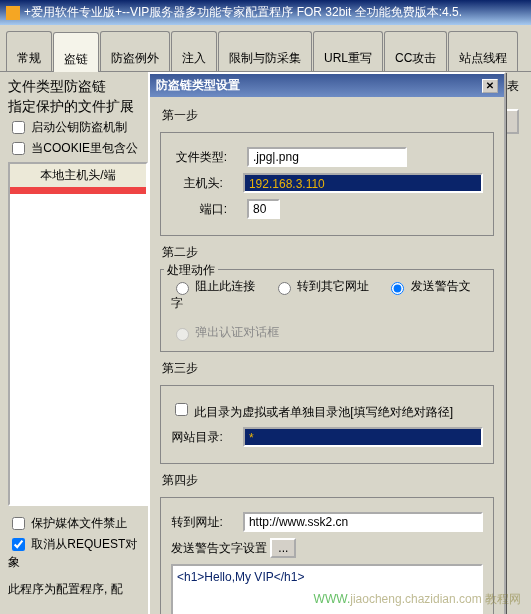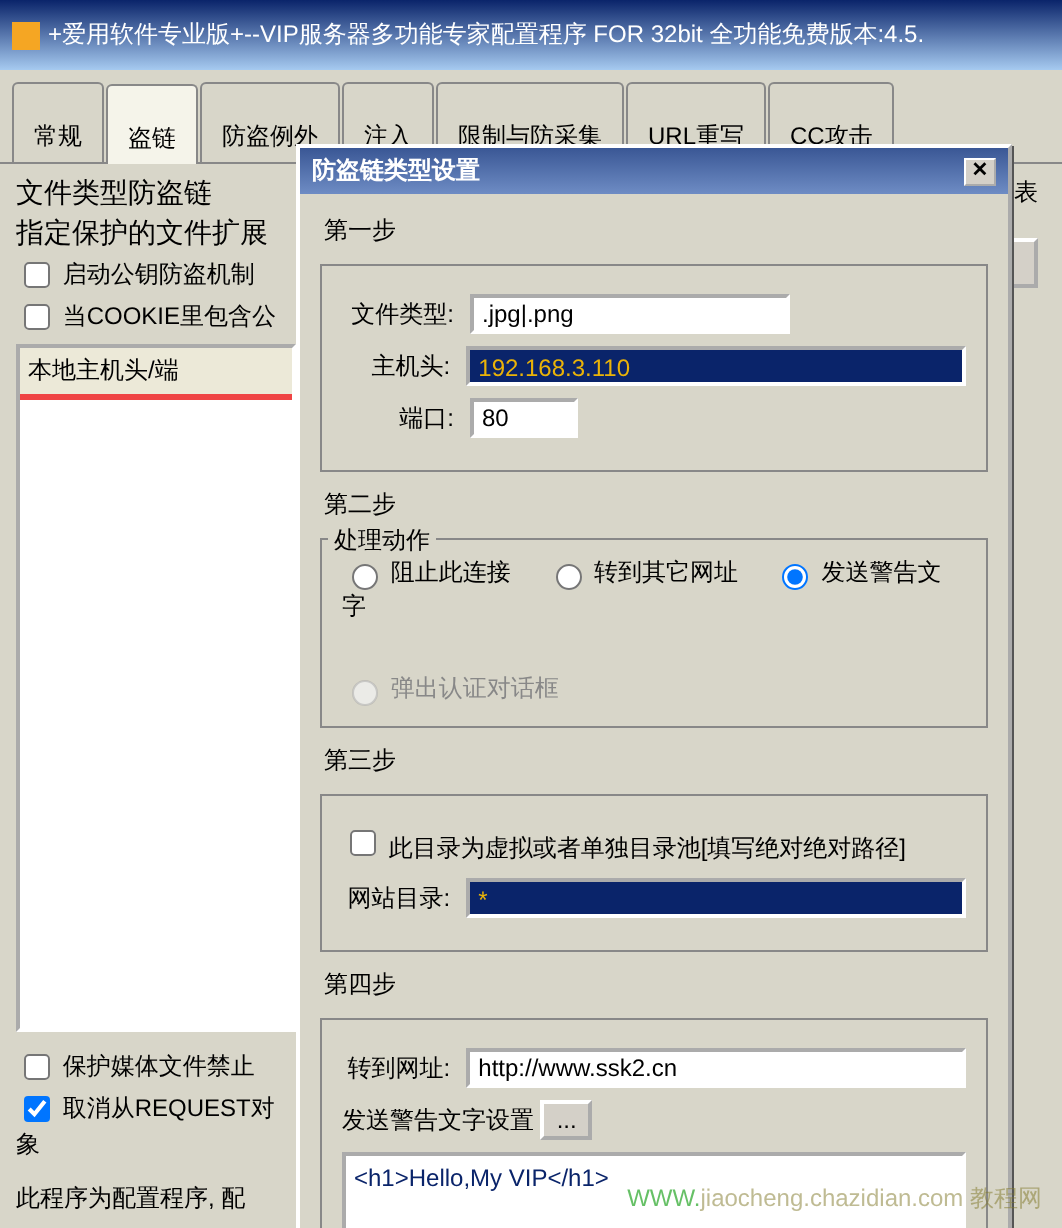--- a/index.html
+++ b/index.html
@@ -1,46 +1,46 @@
 <!DOCTYPE html>
 <html><head>
 <meta charset="utf-8">
 <style>
 * { box-sizing: border-box; font-family: "SimSun", "宋体", Arial, sans-serif; font-size: 12px; }
 body { margin: 0; background: #d8d6c9; width: 531px; height: 614px; overflow: hidden; position: relative; }
 
-.titlebar { background: linear-gradient(#0a246a, #a6caf0); color: #fff; padding: 3px 6px; display: flex; align-items: center; height: 35px; }
+.titlebar { background: linear-gradient(#0a246a, #a6caf0); color: #fff; padding: 3px 6px; display: flex; align-items: center; height: 25px; }
 .titlebar .icon { width: 14px; height: 14px; background: #f5a623; margin-right: 4px; display: inline-block; }
 .titlebar-text { flex: 1; white-space: nowrap; overflow: hidden; }
 
 .tabs { display: flex; border-bottom: 1px solid #888; padding: 6px 6px 0 6px; background: #d8d6c9; }
 .tab { padding: 18px 10px 4px; border: 1px solid #888; border-bottom: none; margin-right: 1px; background: #d8d6c9; cursor: pointer; border-radius: 3px 3px 0 0; }
 .tab.active { background: #f5f4ea; position: relative; top: 1px; }
 
 .content { padding: 6px 8px; display: flex; gap: 6px; }
 
 .leftpanel { width: 140px; }
 .leftheader { font-size: 14px; margin-bottom: 2px; }
 .leftrow { margin: 2px 0; }
 .leftrow input[type=checkbox] { vertical-align: middle; }
 .leftlist { border: 2px inset #fff; background: #fff; height: 344px; margin-top: 4px; }
-.leftlist-header { background: #ece9d8; border-bottom: 3px solid #ef4444; padding: 3px 4px; text-align: left; }
+.leftlist-header { background: #ece9d8; border-bottom: 7px solid #ef4444; padding: 3px 4px; text-align: center; }
 
 .dialog { position: absolute; left: 148px; top: 72px; width: 358px; background: #d8d6c9; border: 2px outset #fff; box-shadow: 1px 1px 0 #555; }
 .dlg-title { background: linear-gradient(#3a5795, #6e8cc4); color: #fff; padding: 3px 6px; display: flex; align-items: center; font-weight: bold; }
 .dlg-title-text { flex: 1; }
 .dlg-close { width: 16px; height: 14px; background: #d4d0c8; border: 1px outset #fff; color: #000; font-size: 10px; text-align: center; line-height: 12px; cursor: pointer; }
 .dlg-body { padding: 6px 10px; }
 
 .fieldset { border: 1px solid #888; padding: 8px 10px 10px; margin: 8px 0; position: relative; }
 .legend { position: absolute; top: -8px; left: 3px; background: #d8d6c9; padding: 0 3px; }
 .step-label { margin: 4px 0 0 2px; }
 
 .frow { display: flex; align-items: center; margin: 6px 0; }
-.flabel { width: 56px; text-align: right; margin-right: 8px; }
+.flabel { width: 56px; text-align: right; margin-right: 20px; }
 input[type=text], .textbox { border: 2px inset #fff; background: #fff; padding: 2px 4px; height: 20px; }
 .hl { background: #0a246a; color: #eab308; }
 
 .radios label { margin-right: 14px; }
 input[type=radio] { vertical-align: middle; }
 .disabled { color: #888; }
 
 .msgbox { border: 2px inset #fff; background: #fff; height: 58px; padding: 4px; color: #0a246a; overflow: hidden; }
 
 .btn { border: 2px outset #fff; background: #d4d0c8; padding: 2px 10px; cursor: pointer; }
@@ -60,20 +60,21 @@
 </div>
 
 <div class="tabs">
   <div class="tab">常规</div>
   <div class="tab active">盗链</div>
   <div class="tab">防盗例外</div>
   <div class="tab">注入</div>
   <div class="tab">限制与防采集</div>
   <div class="tab">URL重写</div>
   <div class="tab">CC攻击</div>
+  <div class="tab">站点线程</div>
 </div>
 
 <div class="content">
   <div class="leftpanel">
     <div class="leftheader">文件类型防盗链</div>
     <div class="leftheader">指定保护的文件扩展</div>
     <div class="leftrow"><label><input type="checkbox" style=""> <span>启动公钥防盗机制</span></label></div>
     <div class="leftrow"><label><input type="checkbox" style=""> <span>当COOKIE里包含公</span></label></div>
     <div class="leftlist">
       <div class="leftlist-header">本地主机头/端</div>
@@ -102,33 +103,33 @@
       <div class="frow">
         <span class="flabel">文件类型:</span>
         <input type="text" style="width: 160px;" value=".jpg|.png">
       </div>
       <div class="frow">
         <span class="flabel">主机头:</span>
         <div class="textbox hl" style="width:258px">192.168.3.110</div>
       </div>
       <div class="frow">
         <span class="flabel">端口:</span>
-        <input type="text" style="width: 54px;" value="80">
+        <input type="text" style="width: 33px;" value="80">
       </div>
     </div>
 
     <div class="step-label">第二步</div>
     <div class="fieldset">
       <span class="legend">处理动作</span>
       <div class="radios">
         <label><input type="radio" name="act" style=""> <span>阻止此连接</span></label>
         <label><input type="radio" name="act" style=""> <span>转到其它网址</span></label>
         <label><input type="radio" name="act" checked="" style=""> <span>发送警告文字</span></label>
       </div>
-      <div class="radios disabled" style="margin-top:24px;">
+      <div class="radios disabled" style="margin-top:12px;">
         <label><input type="radio" name="act" disabled="" style=""> <span>弹出认证对话框</span></label>
       </div>
     </div>
 
     <div class="step-label">第三步</div>
     <div class="fieldset">
       <div class="frow">
         <label><input type="checkbox" style=""> <span>此目录为虚拟或者单独目录池[填写绝对绝对路径]</span></label>
       </div>
       <div class="frow">

